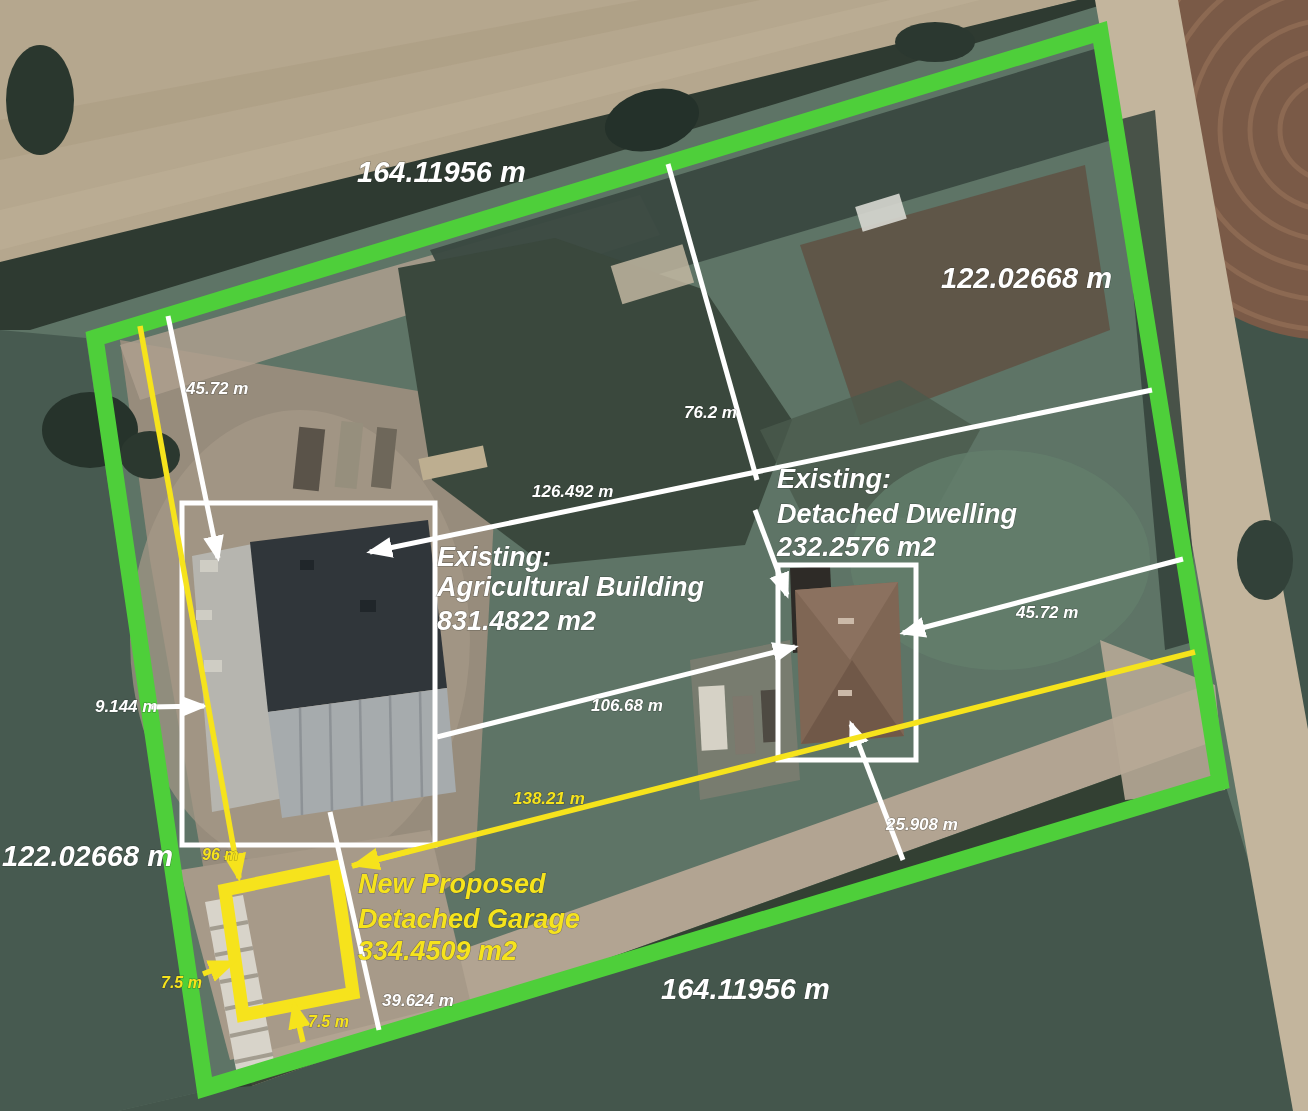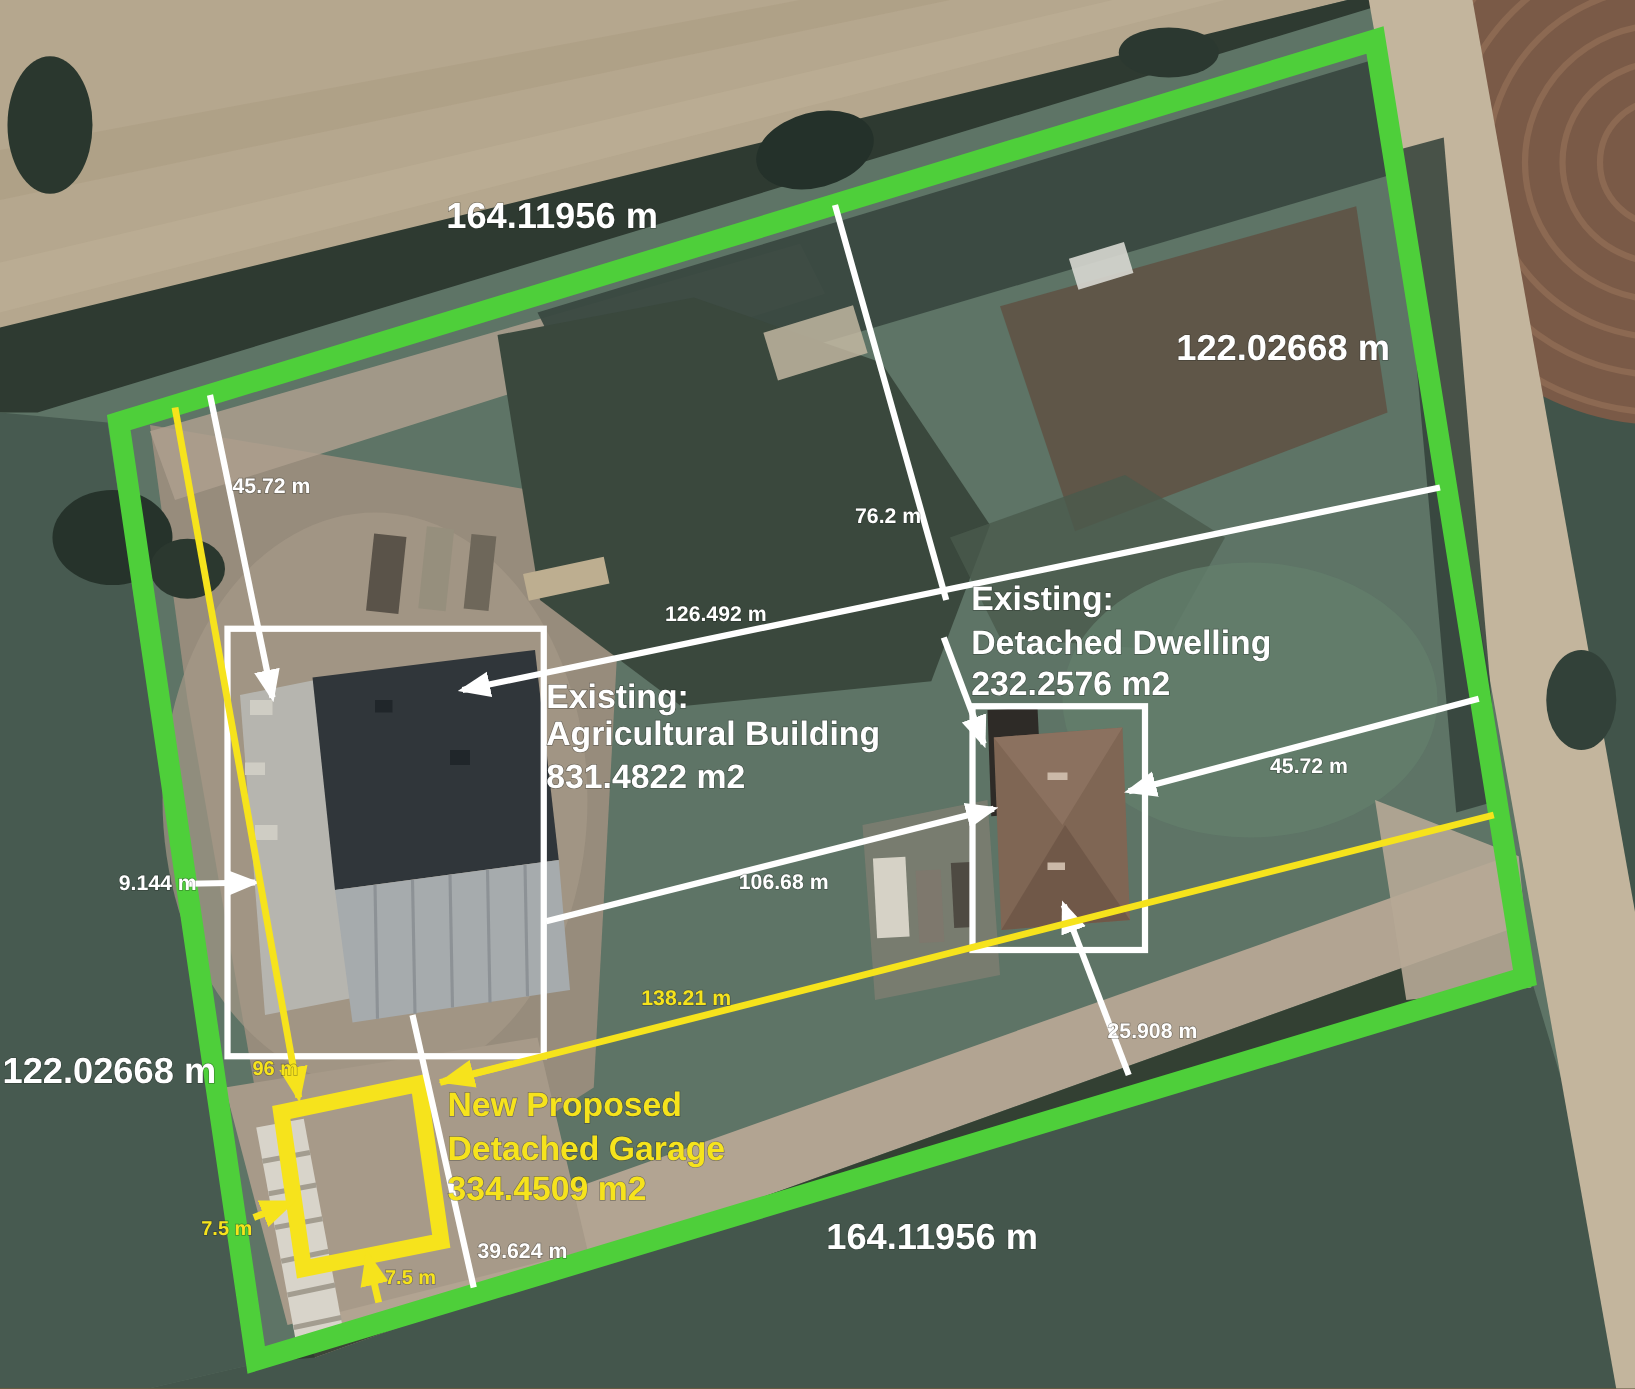--- a/index.html
+++ b/index.html
@@ -1,16 +1,16 @@
 <!DOCTYPE html>
 <html><head>
 <meta charset="utf-8">
 <style>
   html,body{margin:0;padding:0;background:#1b1f1c;}
-  .stage{position:relative;width:1308px;height:1111px;overflow:hidden;background:#f97316;}
+  .stage{position:relative;width:1308px;height:1111px;overflow:hidden;background:#22c55e;font-style:italic;}
   svg{display:block;}
   .lbl{font-family:"Liberation Sans","DejaVu Sans",sans-serif;font-weight:700;fill:#ffffff;
        paint-order:stroke;stroke:rgba(25,28,25,0.38);stroke-width:1.1px;}
   .yel{fill:#f6e31c;}
   .s16{font-size:16px;}
   .s17{font-size:17px;}
   .s27{font-size:27px;}
   .s29{font-size:29px;}
   .wline{stroke:#ffffff;stroke-width:5;fill:none;}
   .yline{stroke:#f6e31c;stroke-width:5.5;fill:none;}

